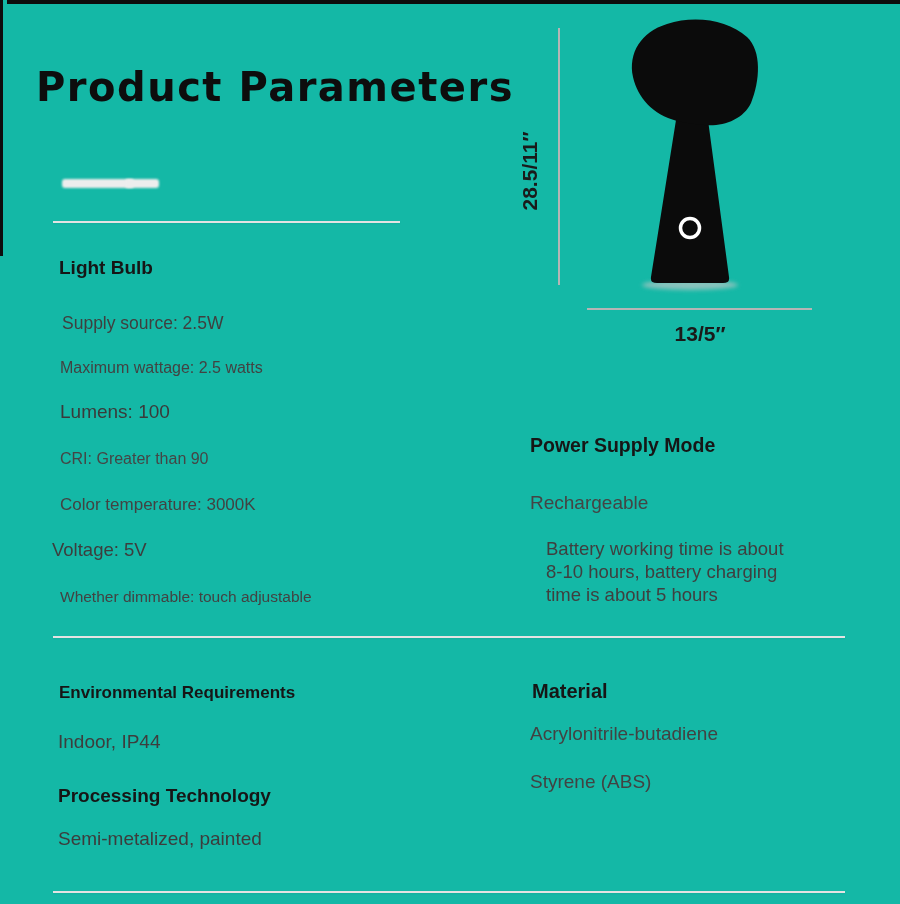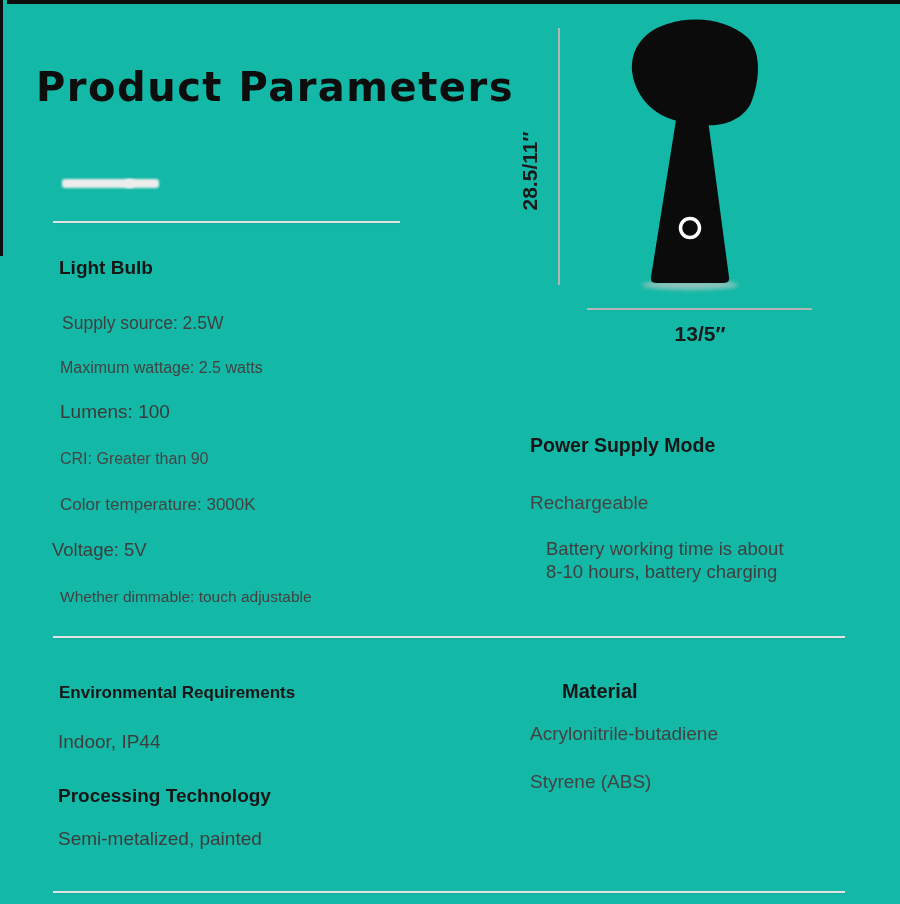--- a/index.html
+++ b/index.html
@@ -31,21 +31,21 @@
   .divider{height:2px;background:#e3e3e3;box-shadow:0 1px 2px rgba(0,0,0,0.05);}
   .div1{left:53px;top:221px;width:347px;}
   .div2{left:53px;top:636px;width:792px;}
   .div3{left:53px;top:891px;width:792px;}
   
   .heading{font-weight:700;color:#161616;white-space:nowrap;}
   .h-lightbulb{left:59px;top:257px;font-size:19px;text-align:center;}
   .h-power{left:530px;top:434px;font-size:19.5px;}
   .h-env{left:59px;top:683px;font-size:17px;}
   .h-proc{left:58px;top:785px;font-size:19px;}
-  .h-material{left:562px;top:680px;font-size:20px;}
+  .h-material{left:532px;top:680px;font-size:20px;}
   
   .line{white-space:nowrap;color:#424242;}
   .lb0{left:62px;top:313px;font-size:17.5px;color:#3f3f3f;}
   .lb1{left:60px;top:359px;font-size:16px;}
   .lb2{left:60px;top:401px;font-size:19px;color:#3a3a3a;}
   .lb3{left:60px;top:450px;font-size:16px;color:#454545;}
   .lb4{left:60px;top:495px;font-size:17px;}
   .lb5{left:52px;top:539px;font-size:18.5px;color:#3d3d3d;}
   .lb6{left:60px;top:588px;font-size:15.5px;text-align:right;}
   .ps0{left:530px;top:492px;font-size:19px;color:#444444;}
@@ -110,20 +110,21 @@
   <div class="abs line lb3">CRI: Greater than 90</div>
   <div class="abs line lb4">Color temperature: 3000K</div>
   <div class="abs line lb5">Voltage: 5V</div>
   <div class="abs line lb6">Whether dimmable: touch adjustable</div>
 
   <div class="abs heading h-power">Power Supply Mode</div>
   <div class="abs line ps0">Rechargeable</div>
   <div class="abs battery">
     <div>Battery working time is about</div>
     <div>8-10 hours, battery charging</div>
+    <div>time is about 5 hours</div>
   </div>
 
   <div class="abs heading h-env">Environmental Requirements</div>
   <div class="abs line env-val">Indoor, IP44</div>
 
   <div class="abs heading h-proc">Processing Technology</div>
   <div class="abs line proc-val">Semi-metalized, painted</div>
 
   <div class="abs heading h-material">Material</div>
   <div class="abs line mat0">Acrylonitrile-butadiene</div>

